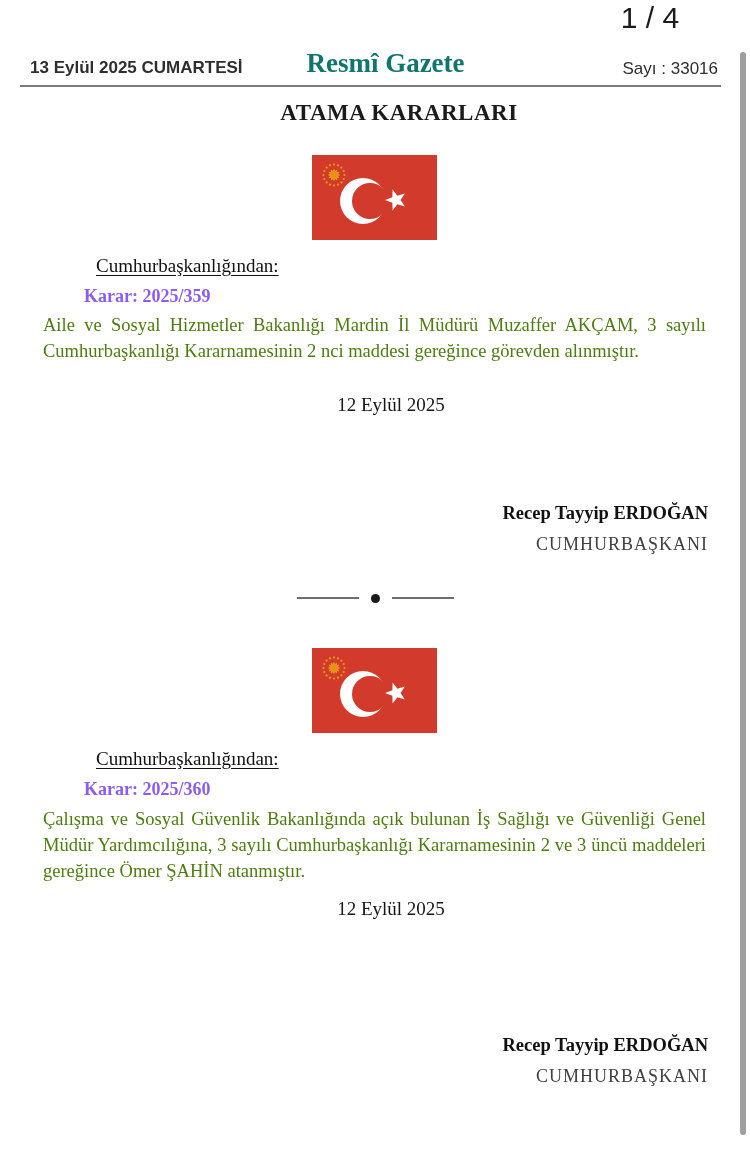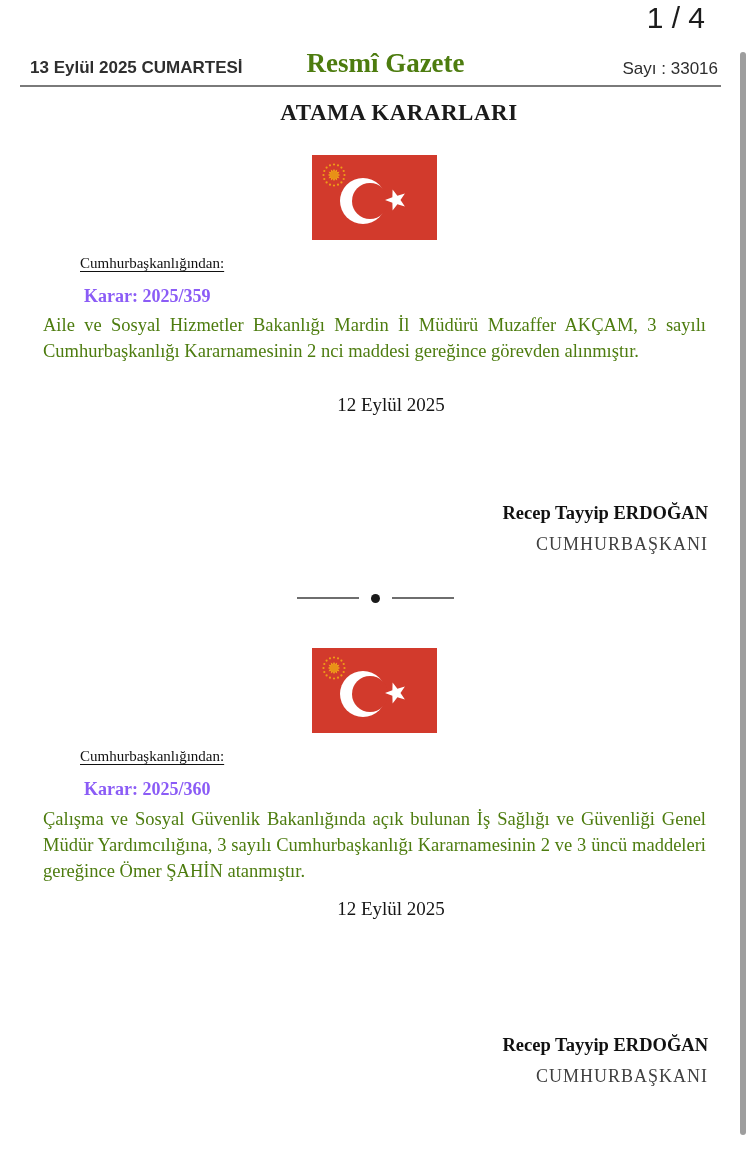--- a/index.html
+++ b/index.html
@@ -8,31 +8,31 @@
     width: 750px; height: 1164px;
     position: relative;
     font-family: "Liberation Serif", serif;
     color: #1a1a1a;
     overflow: hidden;
   }
   .sans { font-family: "Liberation Sans", sans-serif; }
 
   .page-indicator {
     position: absolute; top: 1px; left: 595px; width: 110px;
-    text-align: right; font-size: 30px; color: #1c1c1c;
+    text-align: center; font-size: 30px; color: #1c1c1c;
   }
 
   .header-date {
     position: absolute; top: 58px; left: 30px;
     font-size: 17px; color: #2e2e2e; font-weight: bold;
   }
   .header-title {
     position: absolute; top: 48px; left: 0; right: 10px;
     text-align: center; font-size: 27px; font-weight: bold;
-    color: #4d7c0f;
+    color: #0f766e;
     padding-left: 31px;
   }
   .header-issue {
     position: absolute; top: 59px; right: 32px;
     font-size: 17px; color: #2e2e2e;
   }
   .header-rule {
     position: absolute; top: 85px; left: 20px; width: 701px; height: 2px;
     background: #7a7a7a;
   }
@@ -41,22 +41,22 @@
     position: absolute; top: 100px; left: 0; right: 0;
     text-align: center; font-size: 23px; font-weight: bold;
     letter-spacing: 0.5px; color: #1b1b1b; padding-left: 48px;
   }
 
   .flag { position: absolute; left: 312px; width: 125px; height: 85px; }
   .flag-1 { top: 155px; }
   .flag-2 { top: 648px; }
 
   .section-source {
-    position: absolute; left: 80px;
-    font-size: 15px; color: #111;
+    position: absolute; left: 96px;
+    font-size: 19px; color: #111;
     text-decoration: underline;
     text-underline-offset: 3px;
   }
   .source-1 { top: 255px; }
   .source-2 { top: 748px; }
 
   .section-decision {
     position: absolute; left: 84px;
     font-size: 18px; font-weight: bold; color: #8b5cf6;
   }

